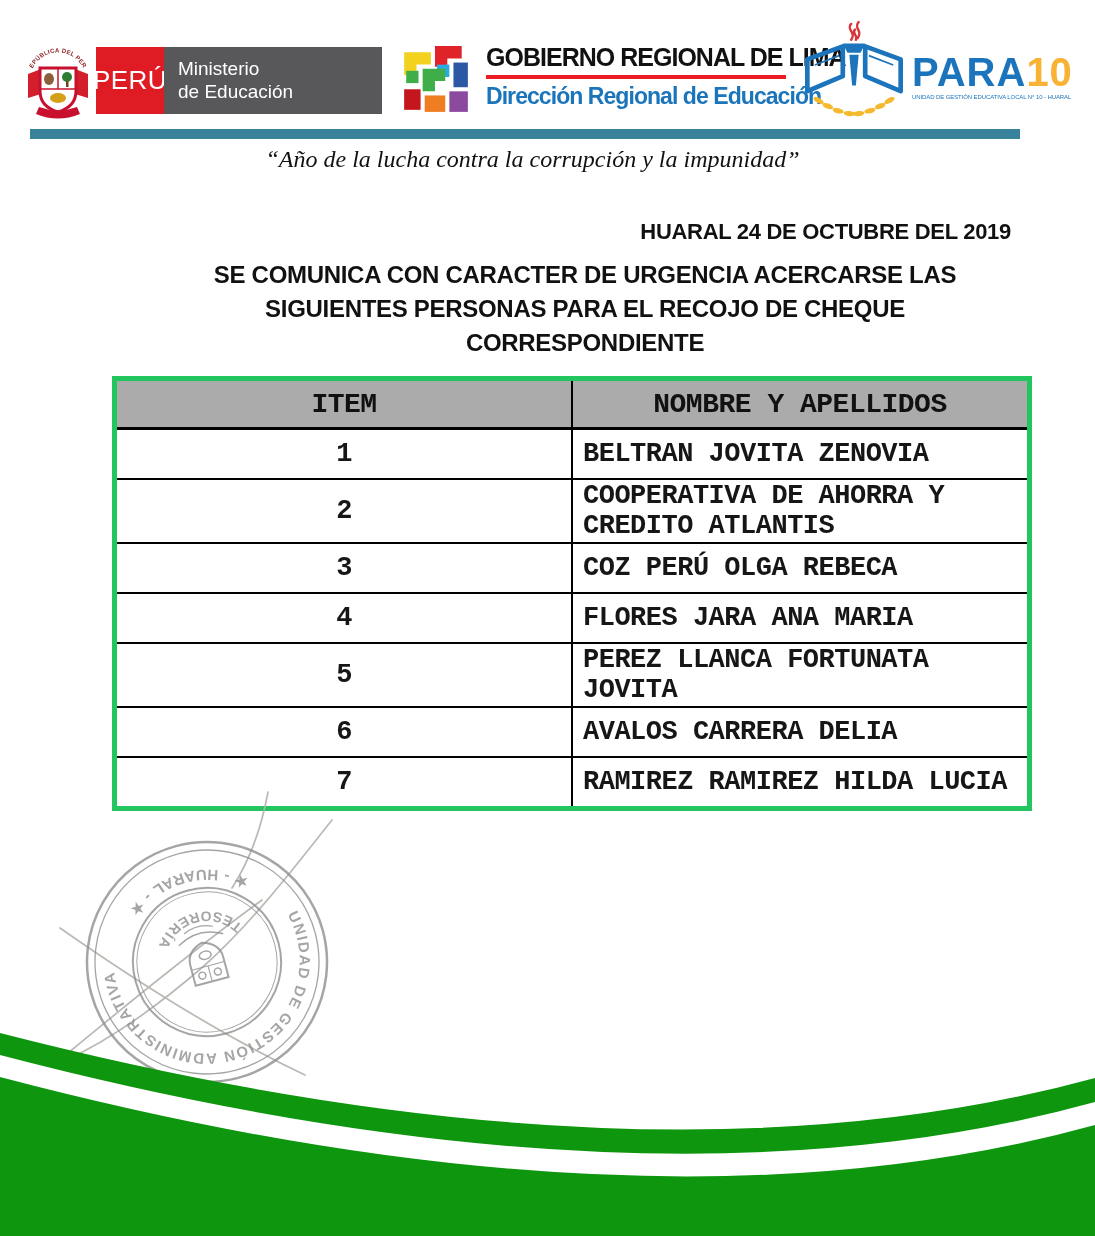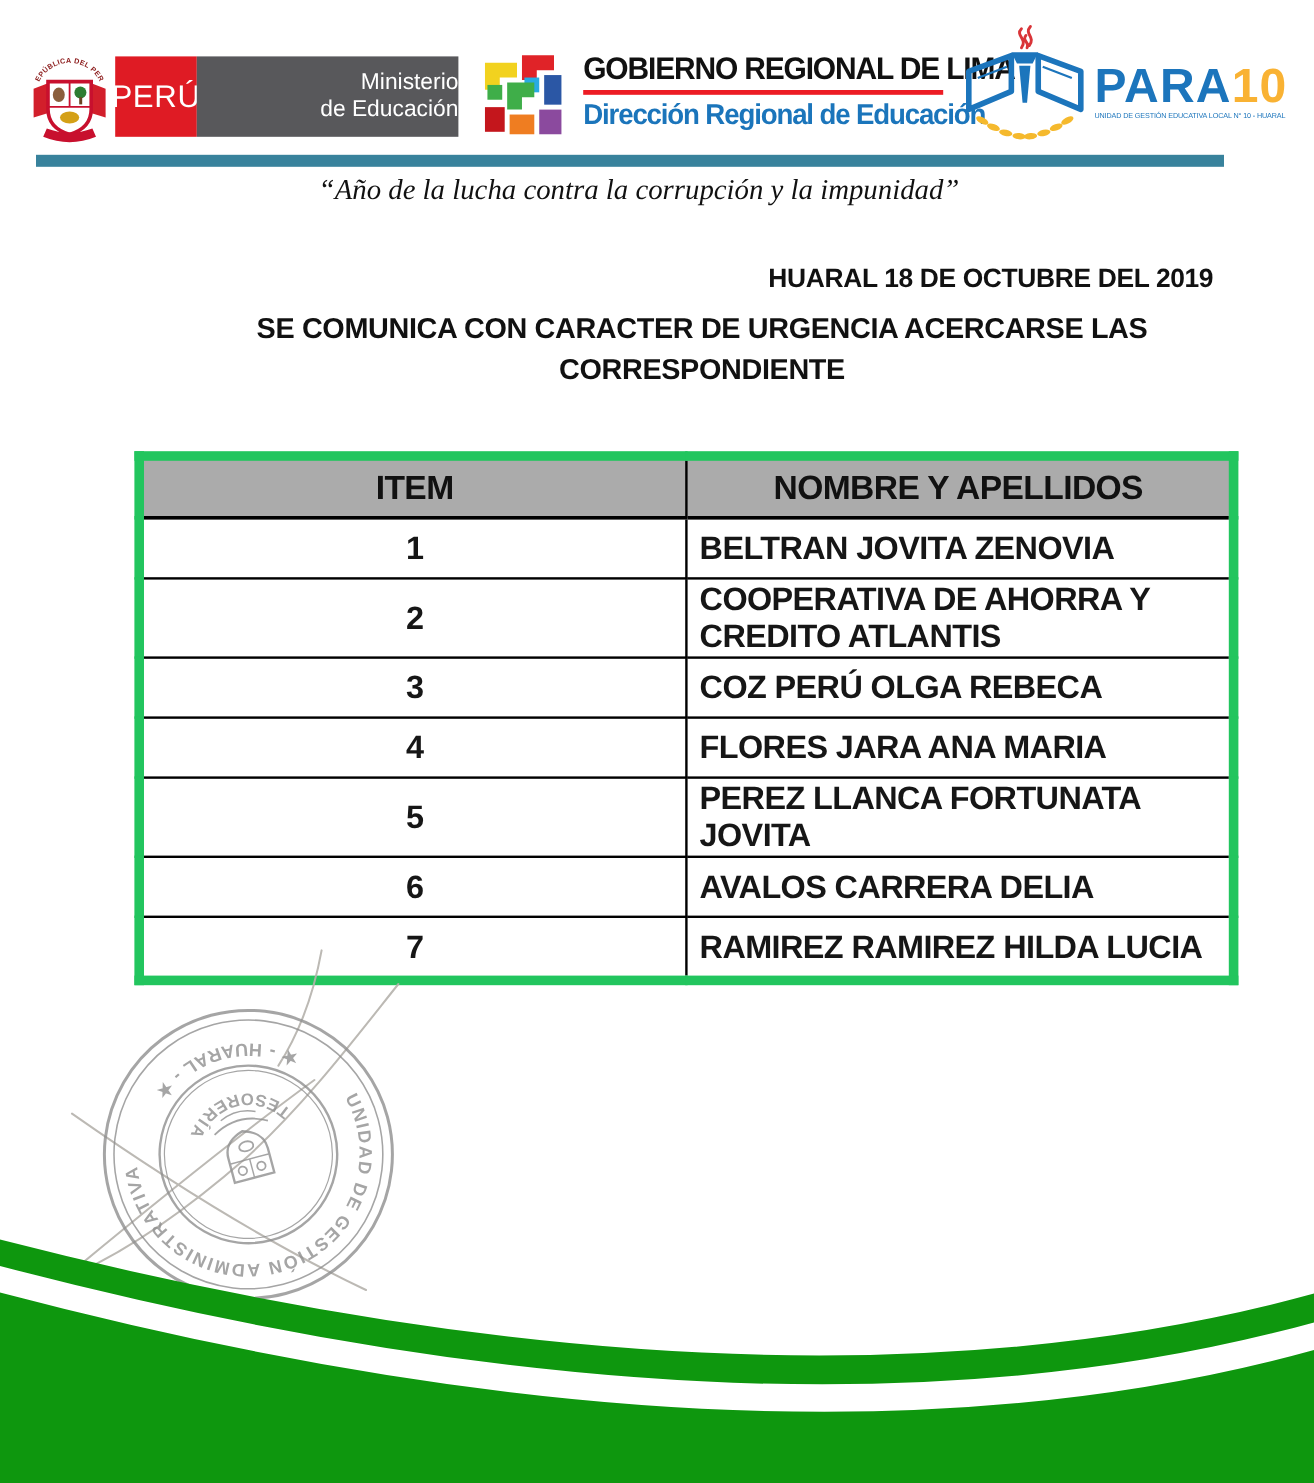--- a/index.html
+++ b/index.html
@@ -5,21 +5,21 @@
   html,body{margin:0;padding:0;background:#fff;}
   .page{position:relative;width:1095px;height:1236px;background:#ffffff;overflow:hidden;
         font-family:"Liberation Sans",sans-serif;color:#1a1a1a;}
 
   
   .brand-minedu{position:absolute;left:22px;top:40px;display:flex;align-items:center;}
   .coat-svg{width:72px;height:80px;}
   .peru-box{width:68px;height:67px;background:#DF1B24;color:#fff;display:flex;align-items:center;
             justify-content:center;font-size:26px;letter-spacing:.5px;margin-left:2px;}
   .ministry-box{width:218px;height:67px;background:#58585B;color:#fff;display:flex;flex-direction:column;
-            justify-content:center;padding-left:14px;box-sizing:border-box;font-size:19px;line-height:23px;align-items:flex-end;}
+            justify-content:center;padding-left:14px;box-sizing:border-box;font-size:19px;line-height:23px;}
 
   .brand-gore{position:absolute;left:400px;top:42px;display:flex;align-items:flex-start;}
   .gore-text{margin-left:14px;width:306px;}
   .gore-title{font-size:26px;font-weight:bold;color:#111;letter-spacing:-1px;transform:scaleX(.96);transform-origin:left;white-space:nowrap;}
   .gore-rule{height:4px;background:#ED1C24;margin:2px 0 3px 0;width:300px;}
   .gore-sub{font-size:24px;font-weight:bold;color:#1B75BB;letter-spacing:-1px;transform:scaleX(.96);transform-origin:left;white-space:nowrap;}
 
   .brand-ugel{position:absolute;left:798px;top:16px;display:flex;align-items:flex-start;}
   .ugel-text{margin-top:36px;margin-left:2px;}
   .ugel-word{font-size:40px;font-weight:bold;letter-spacing:1px;line-height:40px;white-space:nowrap;}
@@ -34,21 +34,21 @@
          font-family:"Liberation Serif",serif;font-style:italic;font-size:24px;color:#111;}
   .date-line{position:absolute;right:84px;top:219px;font-size:22px;font-weight:bold;color:#111;
          letter-spacing:-.3px;}
   .announcement{position:absolute;left:115px;top:258px;width:940px;text-align:center;
          font-size:24px;font-weight:bold;line-height:34px;color:#111;letter-spacing:-.3px;}
 
   
   table.roster{position:absolute;left:112px;top:376px;width:920px;border-collapse:collapse;
          table-layout:fixed;}
   table.roster th,table.roster td{border:2px solid #000;}
-  table.roster{border:8px solid #22c55e;}
+  table.roster{border:5px solid #22c55e;font-family:Liberation Mono, monospace;}
   table.roster th{background:#ABABAB;height:44px;font-size:28px;font-weight:bold;color:#111;
          text-align:center;border-bottom-width:3px;letter-spacing:-.5px;}
   table.roster td{height:46px;font-size:27px;font-weight:bold;color:#161616;background:#fff;letter-spacing:-.5px;}
   td.cell-item{text-align:center;width:93px;}
   td.cell-name{padding-left:10px;}
 
   
   .signature-svg{position:absolute;left:0;top:780px;width:400px;height:320px;}
   .stamp-svg{position:absolute;left:72px;top:827px;width:270px;height:270px;}
   .footer-svg{position:absolute;left:0;top:1020px;width:1095px;height:216px;}
@@ -129,24 +129,25 @@
         <span class="blue">PARA</span><span class="yellow">10</span>
       </div>
       <div class="ugel-tagline">UNIDAD DE GESTIÓN EDUCATIVA LOCAL N° 10 - HUARAL</div>
     </div>
   </div>
 
   <div class="teal-bar"></div>
 
   <div class="motto">“Año de la lucha contra la corrupción y la impunidad”</div>
 
-  <div class="date-line">HUARAL 18 DE OCTUBRE DEL 2019</div>
+  <div class="date-line">HUARAL 24 DE OCTUBRE DEL 2019</div>
 
   <div class="announcement">
     <div>SE COMUNICA CON CARACTER DE URGENCIA ACERCARSE LAS</div>
+    <div>SIGUIENTES PERSONAS PARA EL RECOJO DE CHEQUE</div>
     <div>CORRESPONDIENTE</div>
   </div>
 
   <table class="roster">
     <thead>
       <tr>
         <th>ITEM</th>
         <th>NOMBRE Y APELLIDOS</th>
       </tr>
     </thead>

